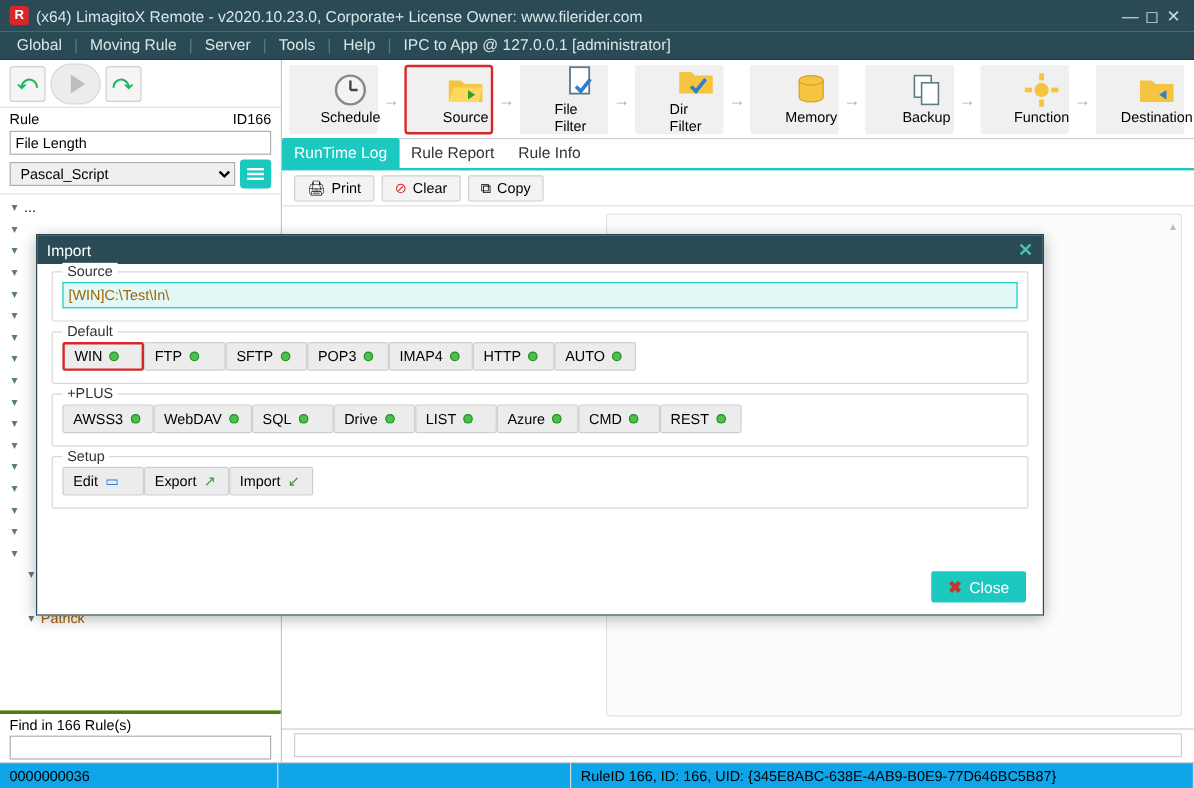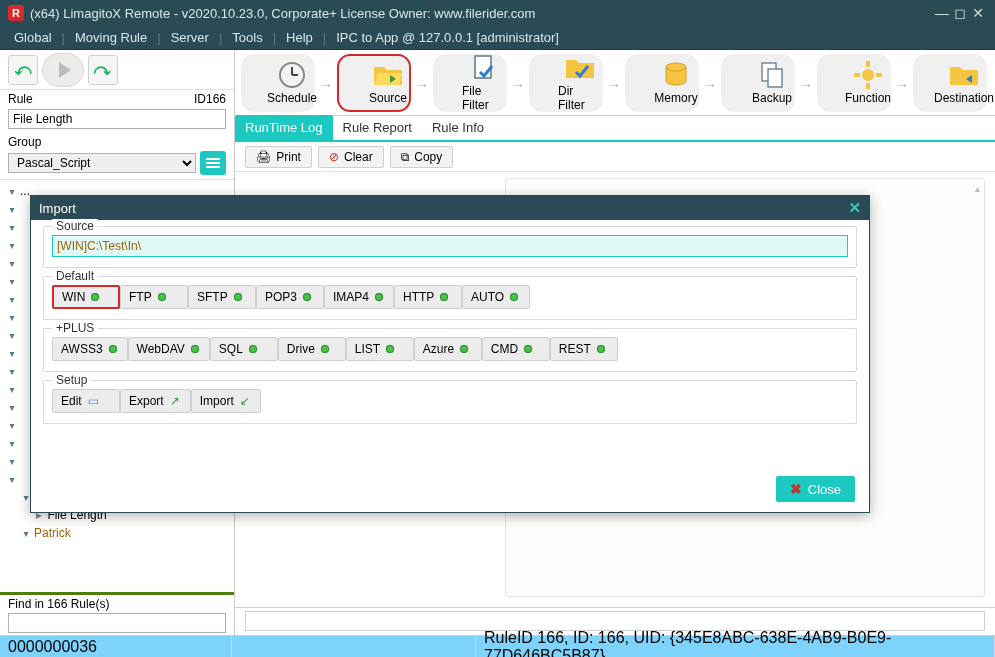--- a/index.html
+++ b/index.html
@@ -37,39 +37,39 @@
 .tree .lbl { padding-left: 2px; }
 .tree .lbl.blue { color: #a16207; }
 .tree .indent1 { padding-left: 20px; }
 .tree .indent2 { padding-left: 36px; }
 
 .findrow { border-top: 3px solid #4d7c0f; padding: 2px 8px; font-size: 12px; }
 .findrow input { width: 100%; border: 1px solid #b0b0b0; height: 20px; margin-top: 2px; padding: 0 4px; }
 
 .rightpanel { flex: 1; display: flex; flex-direction: column; background: #fff; }
 .toolbar { height: 66px; display: flex; align-items: center; padding: 4px 6px; gap: 2px; border-bottom: 1px solid #d0d0d0; }
-.tbtn { width: 74px; height: 58px; border: 1px solid transparent; border-radius: 13px; display: flex; flex-direction: column; align-items: center; justify-content: center; cursor: pointer; font-size: 12px; background: #f0f0f0; padding-left: 28px; }
+.tbtn { width: 74px; height: 58px; border: 1px solid transparent; border-radius: 3px; display: flex; flex-direction: column; align-items: center; justify-content: center; cursor: pointer; font-size: 12px; background: #f0f0f0; padding-left: 28px; }
 .tbtn.highlight { border: 2px solid #d62828; }
 .tbtn .ticon { width: 32px; height: 28px; margin-bottom: 2px; display: flex; align-items: center; justify-content: center; }
 .arrow { color: #b0b0b0; font-size: 14px; padding: 0 2px; }
 
 .tabrow { height: 26px; display: flex; align-items: flex-end; border-bottom: 2px solid #1cc9c1; }
 .tab { padding: 5px 10px; font-size: 13px; cursor: pointer; color: #333; }
 .tab.active { background: #1cc9c1; color: #fff; border-radius: 2px 2px 0 0; }
 
 .subtool { height: 30px; display: flex; align-items: center; gap: 6px; padding: 3px 10px; border-bottom: 1px solid #e0e0e0; }
 .sbtn { height: 22px; padding: 0 10px; border: 1px solid #cfcfcf; border-radius: 2px; background: #f3f3f3; display: flex; align-items: center; gap: 5px; font-size: 12px; cursor: pointer; }
 
 .logarea { flex: 1; margin: 6px 10px 10px 270px; border: 1px solid #e4e4e4; border-radius: 3px; background: #fcfcfc; position: relative; }
 .logarea .scrollhint { position: absolute; top: 4px; right: 4px; color: #bbb; font-size: 10px; }
 
 .bottominput { height: 28px; border-top: 1px solid #d0d0d0; padding: 3px 10px; }
 .bottominput input { width: 100%; height: 20px; border: 1px solid #cfcfcf; padding: 0 4px; }
 
-.statusbar { height: 22px; background: #7dd3fc; border-top: 1px solid #cfcfcf; display: flex; align-items: flex-end; font-size: 16px; }
+.statusbar { height: 22px; background: #0ea5e9; border-top: 1px solid #cfcfcf; display: flex; align-items: flex-end; font-size: 12px; }
 .statusbar .cell { padding: 0 8px; border-right: 1px solid #d8d8d8; height: 100%; display: flex; align-items: center; }
 .statusbar .cell.flex { flex: 1; }
 
 .modal { position: absolute; left: 30px; top: 195px; width: 840px; height: 318px; background: #fff; border: 1px solid #2a4a55; box-shadow: 0 3px 12px rgba(0,0,0,.3); }
 .modal .mtitle { background: #2a4a55; color: #fff; height: 24px; display: flex; align-items: center; padding: 0 8px; font-size: 13px; }
 .modal .mtitle .mt { flex: 1; }
 .modal .mtitle .mclose { color: #42c2bc; cursor: pointer; font-size: 15px; font-weight: bold; }
 .modal .mbody { padding: 6px 12px; }
 .fieldset { border: 1px solid #d8d8d8; border-radius: 2px; margin-bottom: 8px; padding: 8px 8px 10px 8px; position: relative; }
 .fieldset .legend { position: absolute; top: -8px; left: 8px; background: #fff; padding: 0 4px; font-size: 12px; color: #333; }
@@ -121,23 +121,20 @@
         </div>
       <div class="mbtn">
           <span class="undo" style="transform:scaleX(-1)">⤺</span>
         </div>
     </div>
     <div class="labelrow">
       <span class="lab">Rule</span>
       <span>ID166</span>
     </div>
     <input class="tf" value="File Length" style="">
-    <div class="labelrow">
-        <span class="lab">Group</span>
-      </div>
     <div class="grouprow">
       <select class="tf" style="margin:0">
         <option>Pascal_Script</option>
       </select>
       <div class="gbtn">
           <div class="bars"></div>
         </div>
     </div>
 
     <div class="tree">

